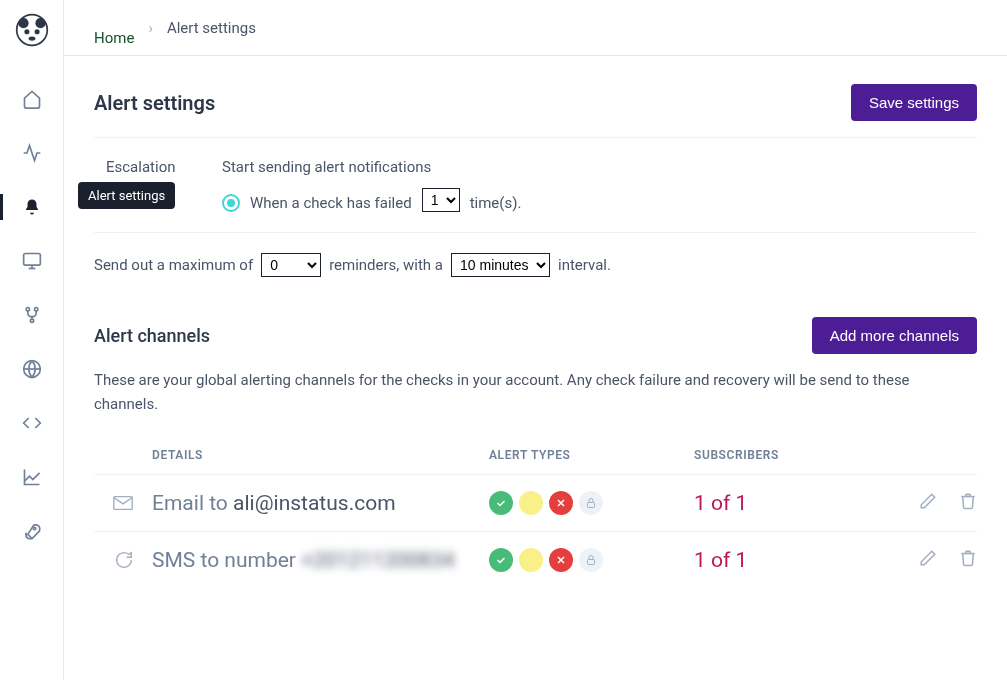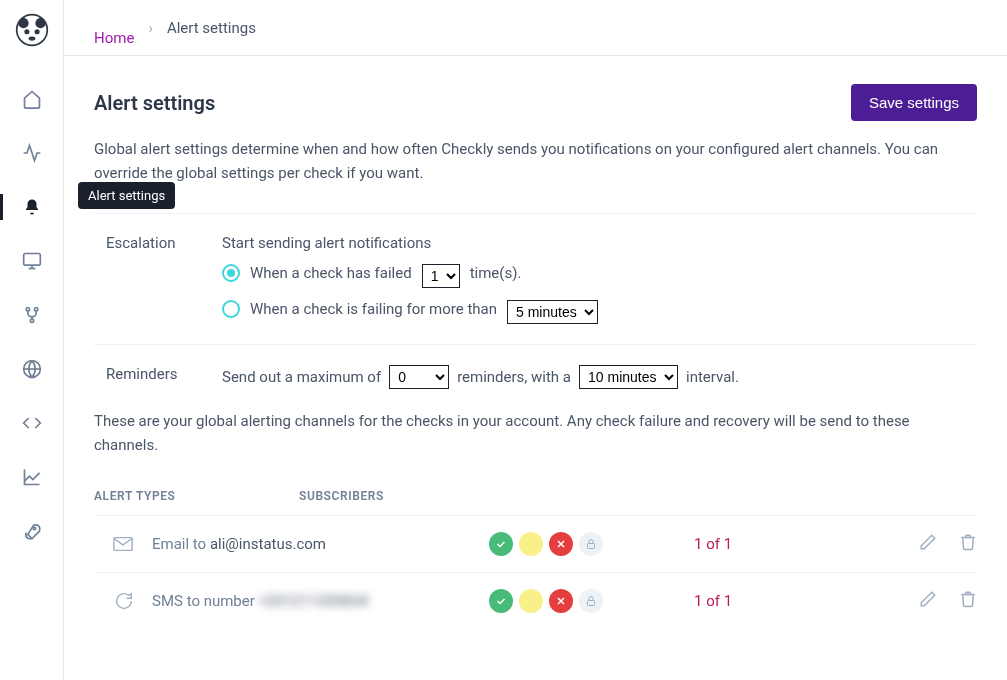--- a/index.html
+++ b/index.html
@@ -9,50 +9,50 @@
   .logo { width: 36px; height: 36px; margin-bottom: 24px; border-radius: 50%; display:flex; align-items:center; justify-content:center;}
   .logo svg { width:34px; height:34px;}
   .nav-item { width: 64px; height: 54px; display:flex; align-items:center; justify-content:center; color:#718096; cursor:pointer; position:relative;}
   .nav-item.active { color:#1a202c; }
   .nav-item.active::before { content:""; position:absolute; left:0; top:14px; bottom:14px; width:3px; background:#1a202c; }
   .tooltip { position:absolute; left:78px; top:182px; background:#1a202c; color:#fff; font-size:13px; padding:6px 10px; border-radius:4px; white-space:nowrap; z-index:10;}
   .main { flex:1; display:flex; flex-direction:column; overflow:auto;}
   .topbar { height:56px; border-bottom:1px solid #e2e8f0; display:flex; align-items:center; padding:0 30px; justify-content:space-between;}
   .breadcrumb { display:flex; align-items:center; gap:14px; font-size:15px; color:#4a5568;}
   .breadcrumb .sep { color:#a0aec0;}
-  .breadcrumb a { color:#a21caf; text-decoration:none; cursor:pointer;margin-top:20px;}
+  .breadcrumb a { color:#14532d; text-decoration:none; cursor:pointer;margin-top:20px;}
   .top-right { display:flex; align-items:center; gap:16px; font-size:15px; color:#718096;}
   .top-link { cursor:pointer;}
   .badge { display:inline-flex; align-items:center; justify-content:center; width:20px; height:20px; border-radius:50%; background:#e53e3e; color:#fff; font-size:12px; font-weight:600;}
   .avatar { width:30px; height:30px; border-radius:50%; background:linear-gradient(135deg,#4299e1,#2d3748); display:flex; align-items:center; justify-content:center; overflow:hidden;}
   .avatar svg{width:100%;height:100%;}
   .chev { color:#718096; cursor:pointer;}
   .content { padding: 28px 30px; }
   .header-row { display:flex; align-items:center; justify-content:space-between; margin-bottom:16px;}
   .page-title { font-size:20px; font-weight:600; color:#2d3748;}
   .btn { border:none; border-radius:4px; font-size:15px; padding:10px 18px; cursor:pointer; color:#fff;}
   .btn-green { background:#4c1d95;}
   .desc { font-size:15px; line-height:1.6; color:#4a5568; margin-bottom:28px;}
   .section-row { display:flex; border-top:1px solid #edf2f7; padding:20px 0; }
   .section-label { width:128px; font-size:15px; color:#4a5568; padding-left:12px;}
   .section-body { flex:1; font-size:15px; color:#4a5568;}
-  .radio-row { display:flex; align-items:flex-start; gap:10px; margin-top:12px;}
+  .radio-row { display:flex; align-items:flex-end; gap:10px; margin-top:12px;}
   .radio-row:first-of-type { margin-top:12px; }
   .radio { width:18px; height:18px; border:2px solid #3dd6db; border-radius:50%; display:inline-flex; align-items:center; justify-content:center; cursor:pointer;}
   .radio.checked::after { content:""; width:8px; height:8px; border-radius:50%; background:#3dd6db;}
   select { border:1px solid #1a202c; background:#fff; font-size:14px; padding:2px 4px; cursor:pointer;}
   .channels-header { display:flex; align-items:center; justify-content:space-between; margin-top:20px; margin-bottom:14px;}
   .channels-title { font-size:18px; font-weight:500; color:#2d3748;}
   .table { margin-top:20px;}
   .thead { display:flex; padding:12px 0; font-size:12px; letter-spacing:0.6px; color:#718096; font-weight:600;}
   .col-details { flex:0 0 395px; padding-left:58px;}
   .col-types { flex:0 0 205px;}
   .col-subs { flex:1;}
   .col-actions { flex:0 0 90px; text-align:right;}
-  .trow { display:flex; align-items:center; padding:16px 0; border-top:1px solid #edf2f7; font-size:15px;}
+  .trow { display:flex; align-items:center; padding:16px 0; border-top:1px solid #edf2f7; font-size:21px;}
   .row-icon { width:58px; display:flex; justify-content:center; color:#a0aec0;}
   .row-details { flex:0 0 337px; color:#718096;}
   .row-details b { font-weight:400; color:#4a5568;}
   .row-types { flex:0 0 205px; display:flex; gap:6px; align-items:center;}
   .pill { width:24px; height:24px; border-radius:50%; display:flex; align-items:center; justify-content:center;}
   .pill-green { background:#48bb78; color:#fff;}
   .pill-yellow { background:#faf089;}
   .pill-red { background:#e53e3e; color:#fff;}
   .pill-gray { background:#edf2f7; color:#a0aec0;}
   .row-subs { flex:1; color:#be185d; cursor:pointer;}
@@ -141,57 +141,55 @@
         <span class="sep">›</span>
         <span>Alert settings</span>
       </div>
     </div>
 
     <div class="content">
       <div class="header-row">
         <h1 class="page-title">Alert settings</h1>
         <button class="btn btn-green">Save settings</button>
       </div>
-      <p class="desc">Global alert settings determine when and how often Checkly sends you notifications on your configured alert channels. You can override the global settings per check if you want.</p>
 
       <div class="section-row">
         <div class="section-label">Escalation</div>
         <div class="section-body">
           <div class="subtitle">Start sending alert notifications</div>
           <div class="radio-row">
             <span class="radio checked"></span>
             <span>When a check has failed</span>
             <select><option>1</option></select>
             <span>time(s).</span>
           </div>
-          <div class="radio-row">
-            <span class="radio"></span>
-            <span>When a check is failing for more than</span>
-            <select><option>5 minutes</option></select>
-          </div>
         </div>
       </div>
 
       <div class="section-row">
-        <div class="section-label">Reminders</div>
         <div class="section-body">
           <div style="display:flex;align-items:center;gap:8px;flex-wrap:wrap;">
             <span>Send out a maximum of</span>
             <select style="min-width:60px"><option>0</option></select>
             <span>reminders, with a</span>
             <select><option>10 minutes</option></select>
             <span>interval.</span>
           </div>
         </div>
       </div>
 
+      <div class="channels-header">
+        <div class="channels-title">Alert channels</div>
+        <button class="btn btn-green">Add more channels</button>
+      </div>
       <p class="desc" style="margin-bottom:8px">These are your global alerting channels for the checks in your account. Any check failure and recovery will be send to these channels.</p>
 
       <div class="table">
         <div class="thead">
+          <div class="col-details">DETAILS</div>
           <div class="col-types">ALERT TYPES</div>
           <div class="col-subs">SUBSCRIBERS</div>
           <div class="col-actions"></div>
         </div>
 
         <div class="trow">
           <div class="row-icon">
             <svg width="22" height="22" viewBox="0 0 24 24" fill="none" stroke="currentColor" stroke-width="1.5">
                 <rect x="2" y="5" width="20" height="14" rx="1"></rect>
                 <polyline points="2 6 12 13 22 6"></polyline>

